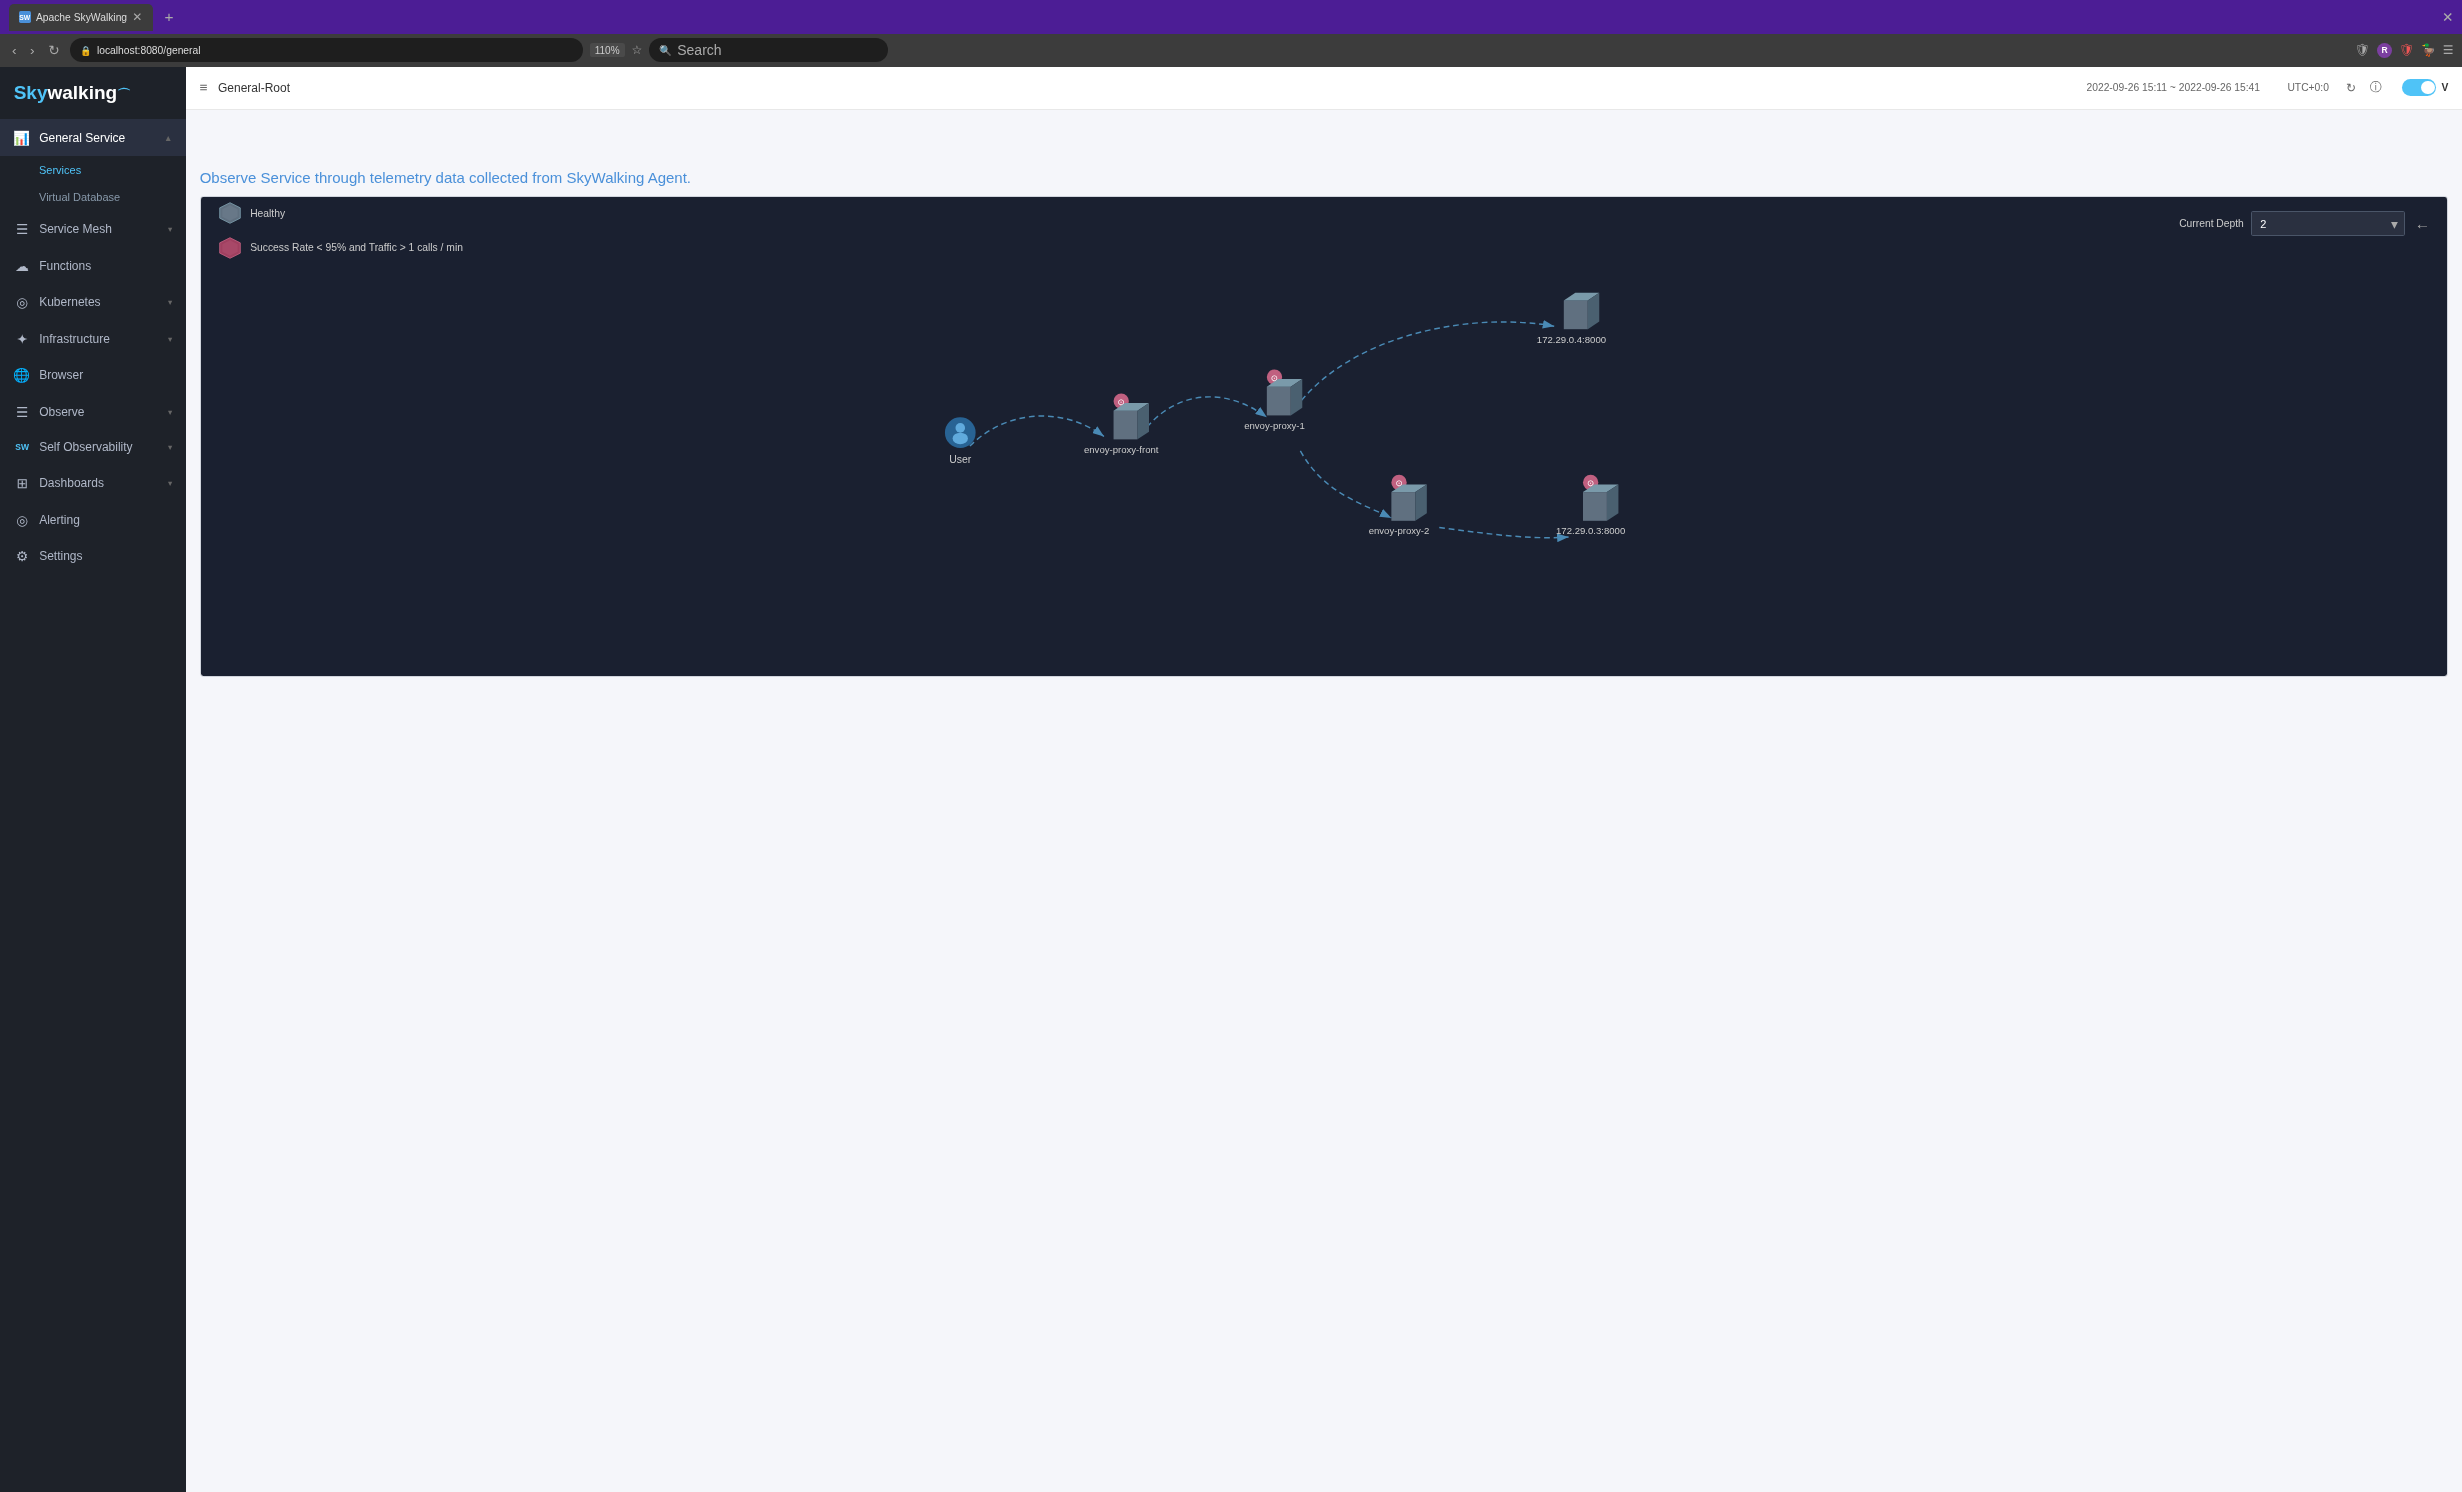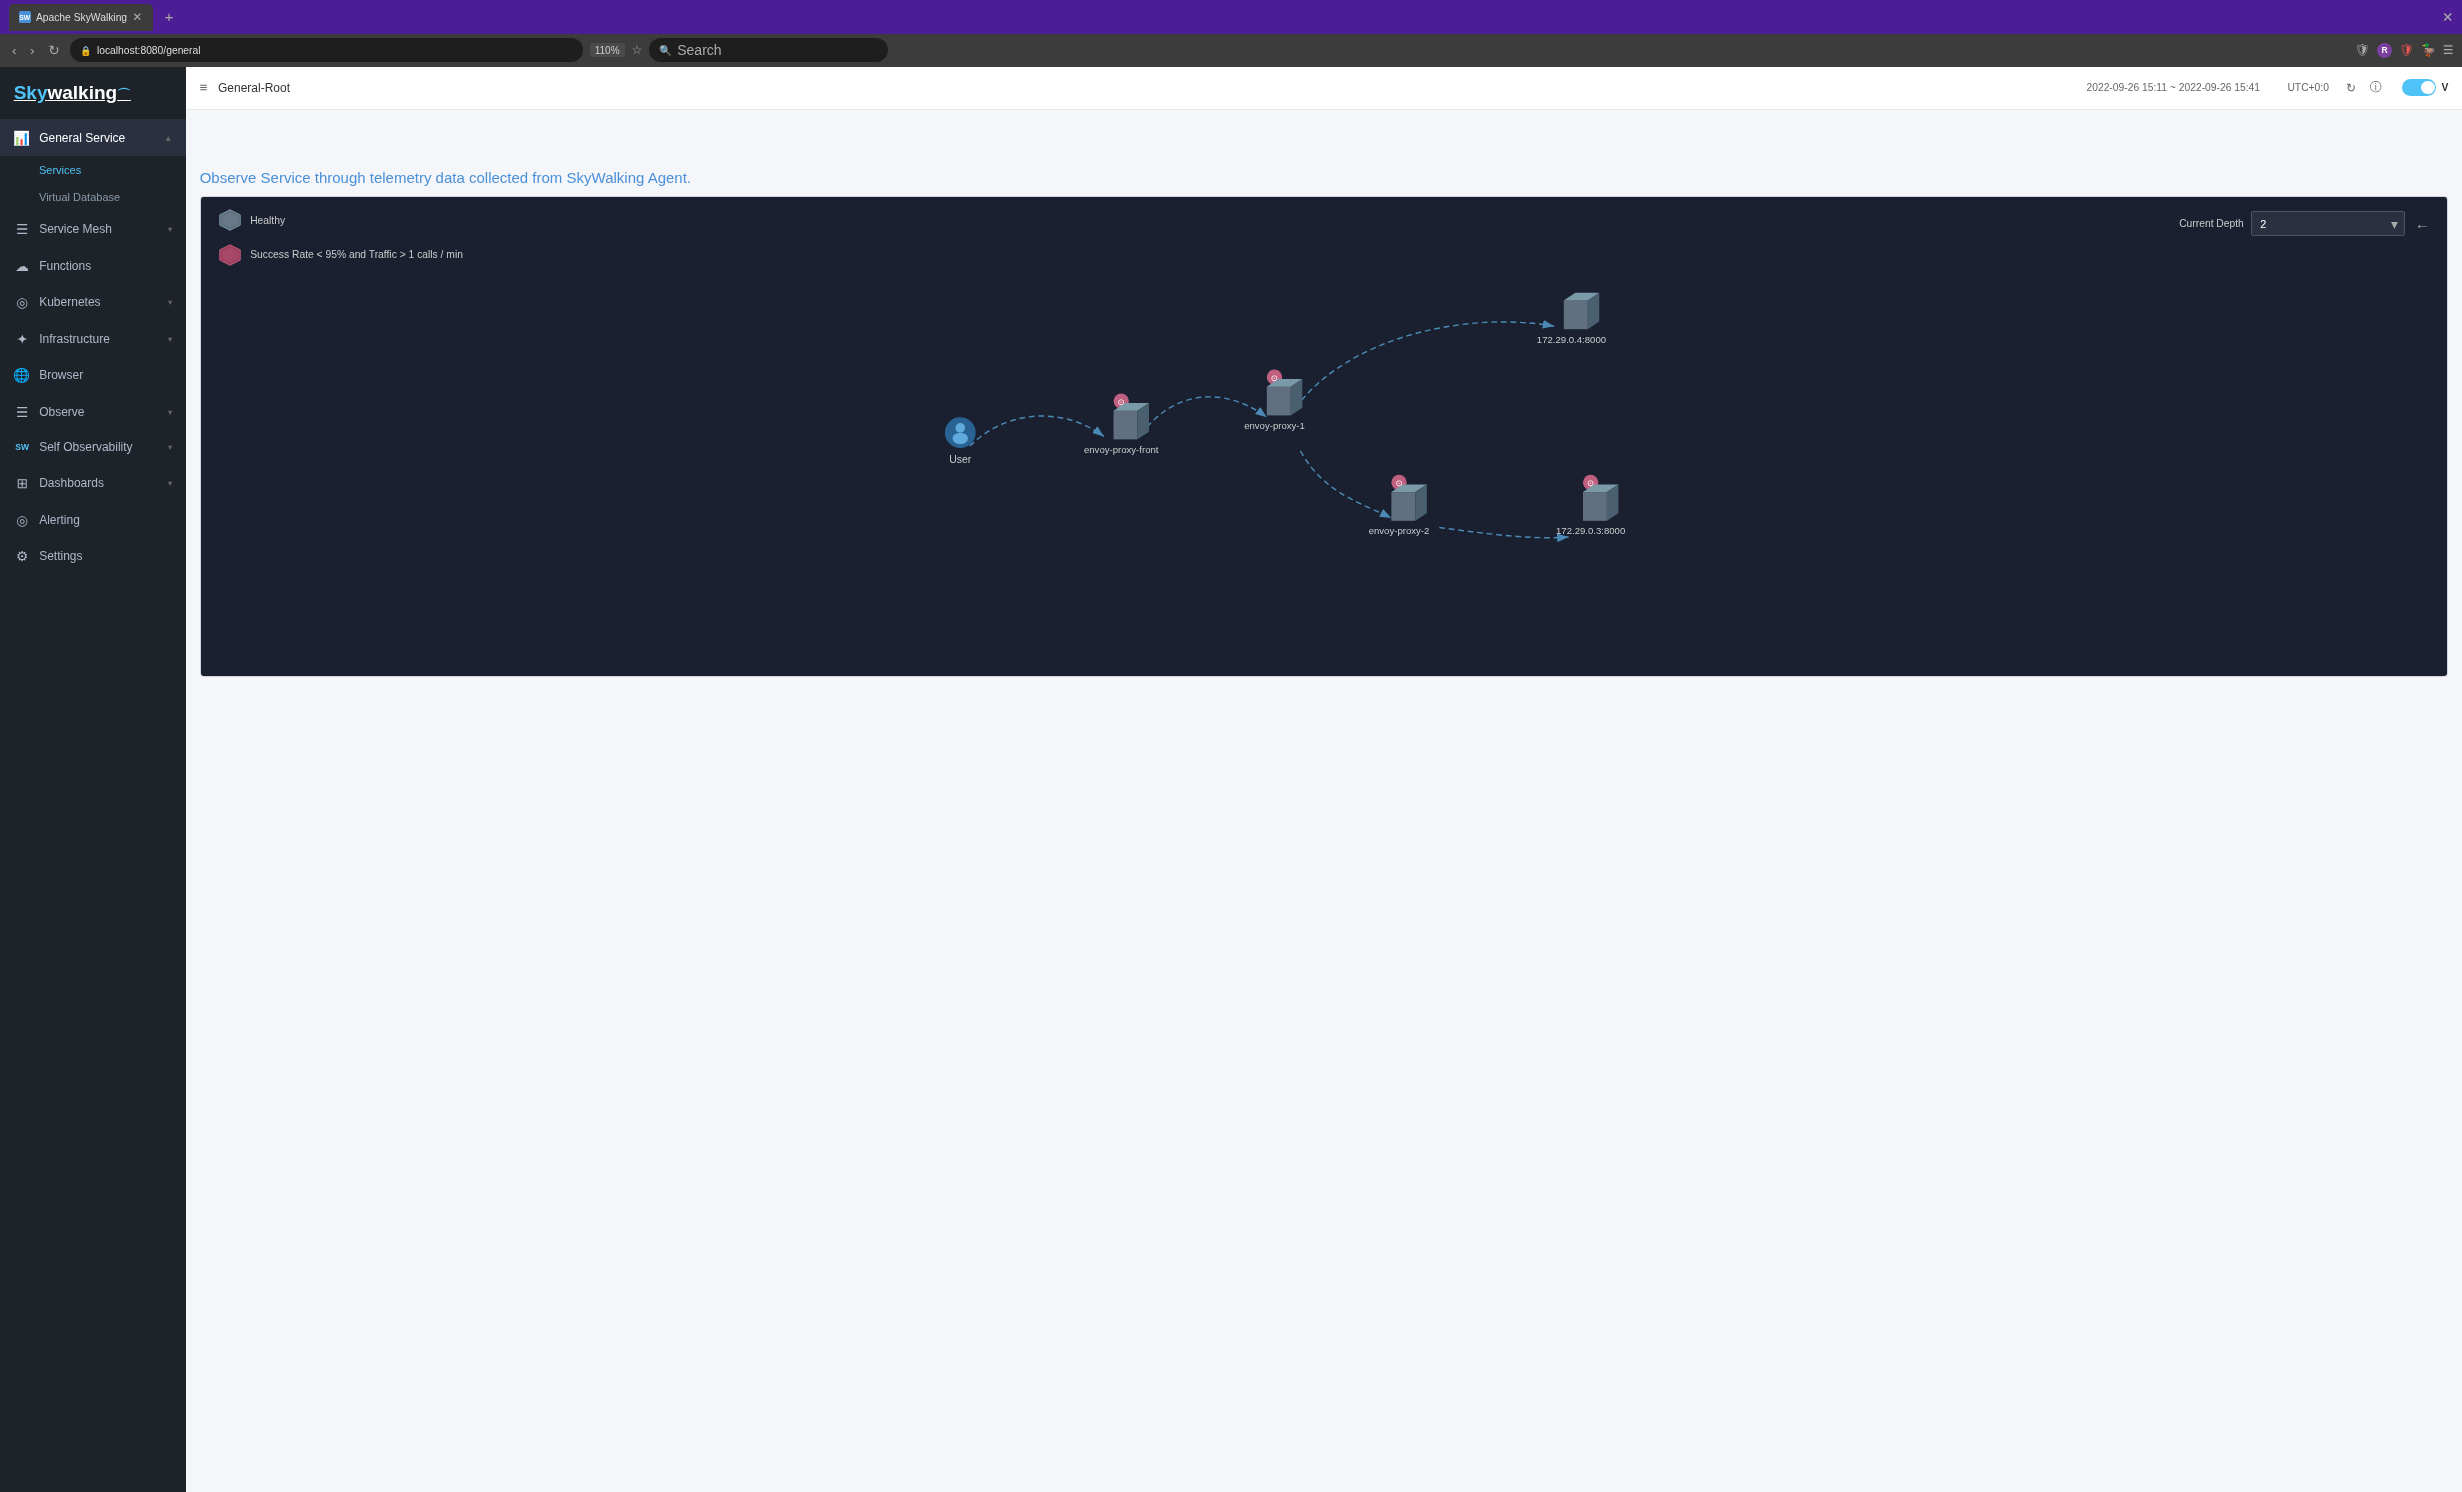--- a/index.html
+++ b/index.html
@@ -69,21 +69,21 @@
     .panel { background: white; border: 0.9px solid #d0d4dc; border-radius: 3.4px; overflow: hidden; }
     .panel-tabs { display: flex; align-items: center; border-bottom: 0.9px solid #e0e4ec; padding: 0 13.7px; background: white; }
     .panel-tab { padding: 12px 13.7px; font-size: 11px; color: #666; cursor: pointer; border-bottom: 1.7px solid transparent; margin-bottom: -0.9px; }
     .panel-tab.active { color: #4a90d9; border-bottom-color: #4a90d9; }
     .panel-tab-icon { padding: 12px 6.8px; color: #666; cursor: pointer; }
 
     
     .topology-canvas { background: #1a2030; min-height: 479px; position: relative; overflow: hidden; }
 
     
-    .legend { position: absolute; top: 11px; left: 17px; display: flex; flex-direction: column; gap: 10.3px; }
+    .legend { position: absolute; top: 4px; left: 17px; display: flex; flex-direction: column; gap: 10.3px; }
     .legend-item { display: flex; align-items: center; gap: 8.5px; color: #ccc; font-size: 10.3px; }
 
     
     .depth-control { position: absolute; top: 13.7px; right: 13.7px; display: flex; align-items: center; gap: 6.8px; }
     .depth-label { color: #ccc; font-size: 10.3px; }
     .depth-select { background: #2a3040; color: white; border: 0.9px solid #4a5568; padding: 5.1px 20.5px 5.1px 8.5px; font-size: 11px; appearance: none; cursor: pointer; width: 154px; border-radius: 1.7px; }
     .depth-select-wrapper { position: relative; }
     .depth-select-wrapper::after { content: '▾'; position: absolute; right: 6.8px; top: 50%; transform: translateY(-50%); color: #aaa; pointer-events: none; }
     .depth-back-btn { color: #aaa; cursor: pointer; font-size: 15.4px; padding: 3.4px; }
 
@@ -125,21 +125,21 @@
     <span class="browser-icon red">🛡</span>
     <span class="browser-icon">🦆</span>
     <span class="browser-icon">☰</span>
   </div>
 </div>
 
 <div class="app">
 
   <div class="sidebar">
     <div class="sidebar-logo">
-      <span style="color:white; font-size:19px; font-weight:700;text-decoration:underline;">
+      <span style="color:white; font-size:19px; font-weight:700;">
         <span style="color:#4fc3f7;">Sky</span>walking<span style="color:#4fc3f7; font-size:13.7px;">⌒</span>
       </span>
     </div>
     <nav class="sidebar-nav">
 
       <div class="nav-item active">
         <span class="nav-icon">📊</span>
         <span class="nav-label">General Service</span>
         <span class="chevron">▲</span>
       </div>

